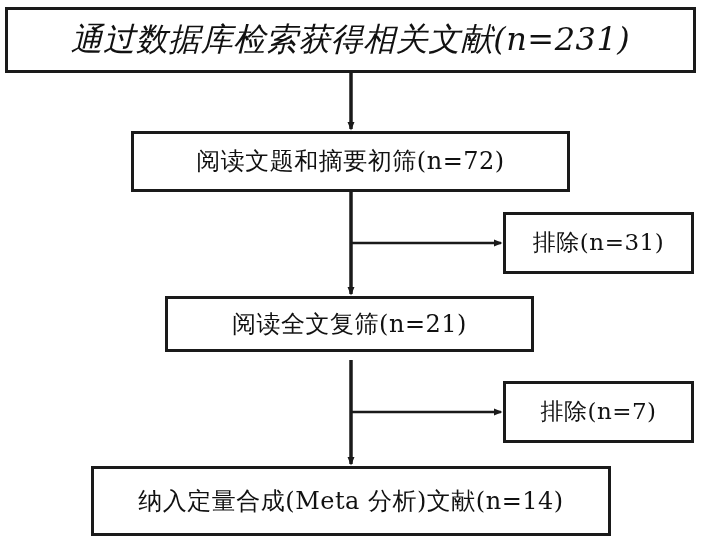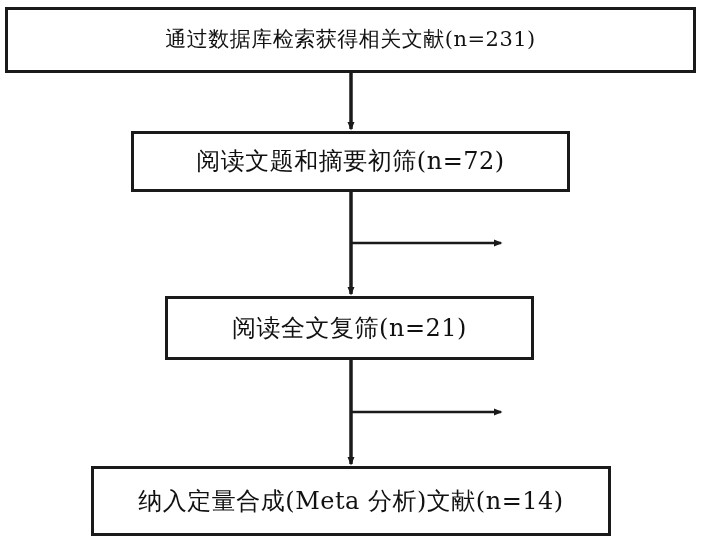--- a/index.html
+++ b/index.html
@@ -29,25 +29,25 @@
     color: #111111;
     font-family: "DejaVu Serif", "Liberation Serif", serif;
     letter-spacing: 0.5px;
     white-space: nowrap;
     line-height: 1.1;
   }
   
   #node-search      { left: 5px;   top: 7px;   width: 691px; height: 66px; }
   #node-title-abs   { left: 131px; top: 131px; width: 439px; height: 61px; }
   #node-exclude-1   { left: 503px; top: 212px; width: 191px; height: 62px; }
-  #node-fulltext    { left: 165px; top: 296px; width: 369px; height: 64px; }
+  #node-fulltext    { left: 165px; top: 296px; width: 369px; height: 56px; }
   #node-exclude-2   { left: 503px; top: 381px; width: 191px; height: 62px; }
   #node-included    { left: 91px;  top: 466px; width: 520px; height: 70px; }
 
-  #node-search    .node-label { font-size: 21px; }
+  #node-search    .node-label { font-size: 32px; font-style: italic; }
   #node-title-abs .node-label { font-size: 24px; }
   #node-fulltext  .node-label { font-size: 24px; }
   #node-included  .node-label { font-size: 24px; }
   #node-exclude-1 .node-label,
   #node-exclude-2 .node-label { font-size: 23px; }
 
   .connector-svg {
     position: absolute;
     left: 0;
     top: 0;
@@ -80,23 +80,29 @@
   </svg>
 
   <div class="node" id="node-search">
     <span class="node-label">通过数据库检索获得相关文献(n=231)</span>
   </div>
 
   <div class="node" id="node-title-abs">
     <span class="node-label">阅读文题和摘要初筛(n=72)</span>
   </div>
 
+  <div class="node" id="node-exclude-1">
+    <span class="node-label">排除(n=31)</span>
+  </div>
 
   <div class="node" id="node-fulltext">
     <span class="node-label">阅读全文复筛(n=21)</span>
   </div>
 
+  <div class="node" id="node-exclude-2">
+    <span class="node-label">排除(n=7)</span>
+  </div>
 
   <div class="node" id="node-included">
     <span class="node-label">纳入定量合成(Meta 分析)文献(n=14)</span>
   </div>
 
 </div>
 
 </body></html>

